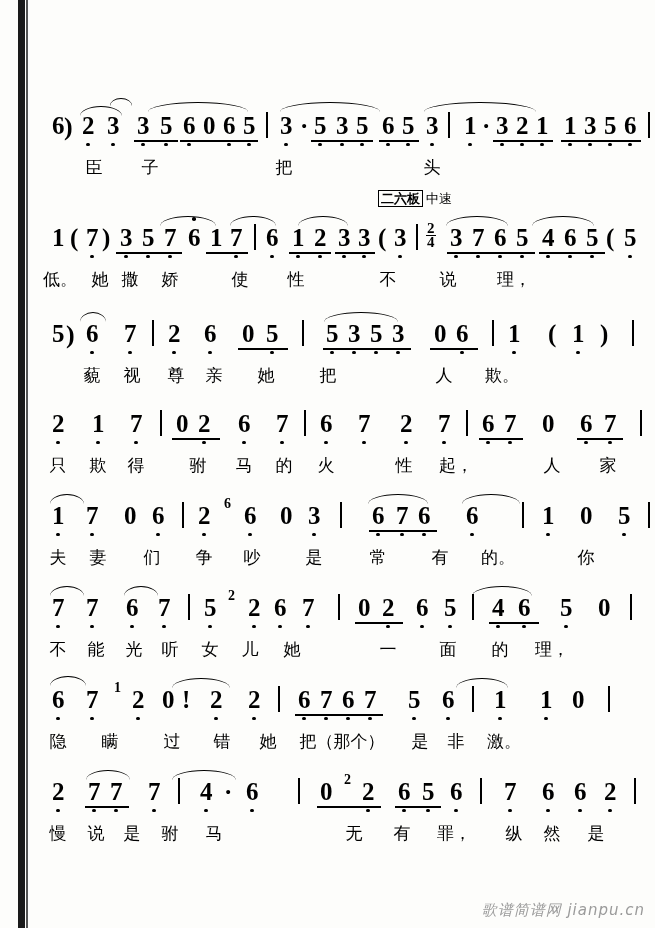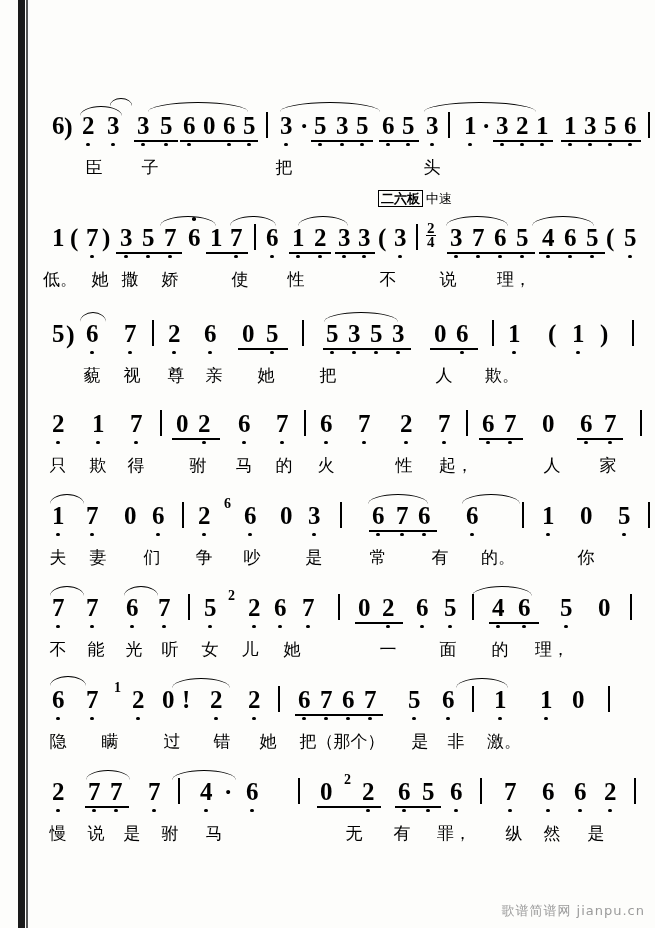--- a/index.html
+++ b/index.html
@@ -151,24 +151,25 @@
     bottom: 62px;
     font-size: 27px;
     font-weight: bold;
     font-family: "Liberation Serif", serif;
     letter-spacing: 1px;
   }
   .watermark {
     position: absolute;
     right: 10px;
     bottom: 8px;
-    font-size: 13px;
+    font-size: 15px;
     color: #9b9b9b;
     font-family: "DejaVu Sans", sans-serif;
     letter-spacing: 1px;
+    font-style: italic;
   }
   .grace {
     position: absolute;
     font-size: 14px;
     font-weight: bold;
   }
 </style>
 </head>
 <body>
 

